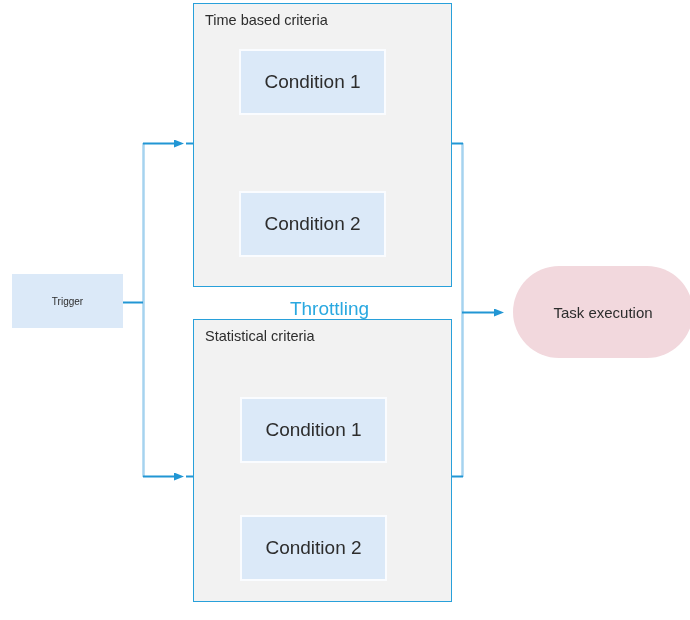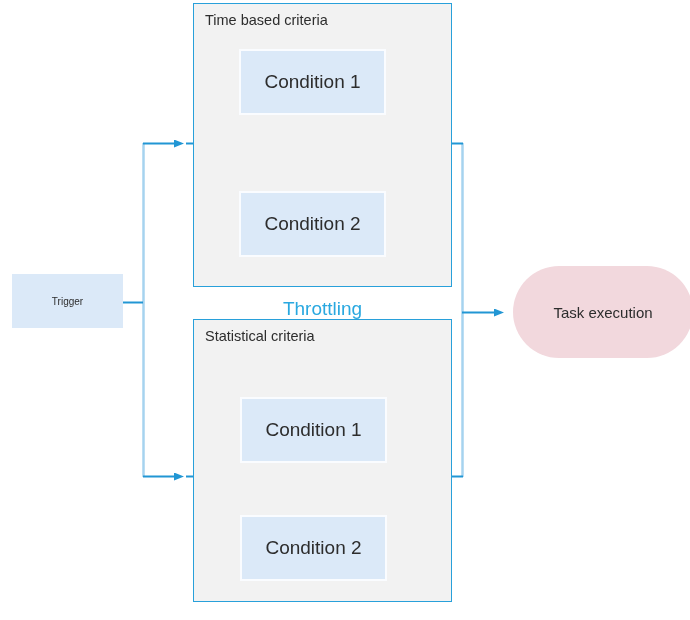--- a/index.html
+++ b/index.html
@@ -109,21 +109,21 @@
   <div class="abs group-container" style="left:185px; top:3px; width:259px; height:284px;">
     <div class="group-label">Time based criteria</div>
   </div>
   <div class="abs node-box condition-box" style="left:231px; top:49px; width:147px; height:66px;">
     <span>Condition 1</span>
   </div>
   <div class="abs node-box condition-box" style="left:231px; top:191px; width:147px; height:66px;">
     <span>Condition 2</span>
   </div>
 
-  <div class="abs annotation-throttling" style="left:185px; top:287px; width:259px; height:43px;">Throttling</div>
+  <div class="abs annotation-throttling" style="left:192px; top:287px; width:259px; height:43px;">Throttling</div>
 
   <div class="abs group-container" style="left:185px; top:319px; width:259px; height:283px;">
     <div class="group-label">Statistical criteria</div>
   </div>
   <div class="abs node-box condition-box" style="left:232px; top:397px; width:147px; height:66px;">
     <span>Condition 1</span>
   </div>
   <div class="abs node-box condition-box" style="left:232px; top:515px; width:147px; height:66px;">
     <span>Condition 2</span>
   </div>

